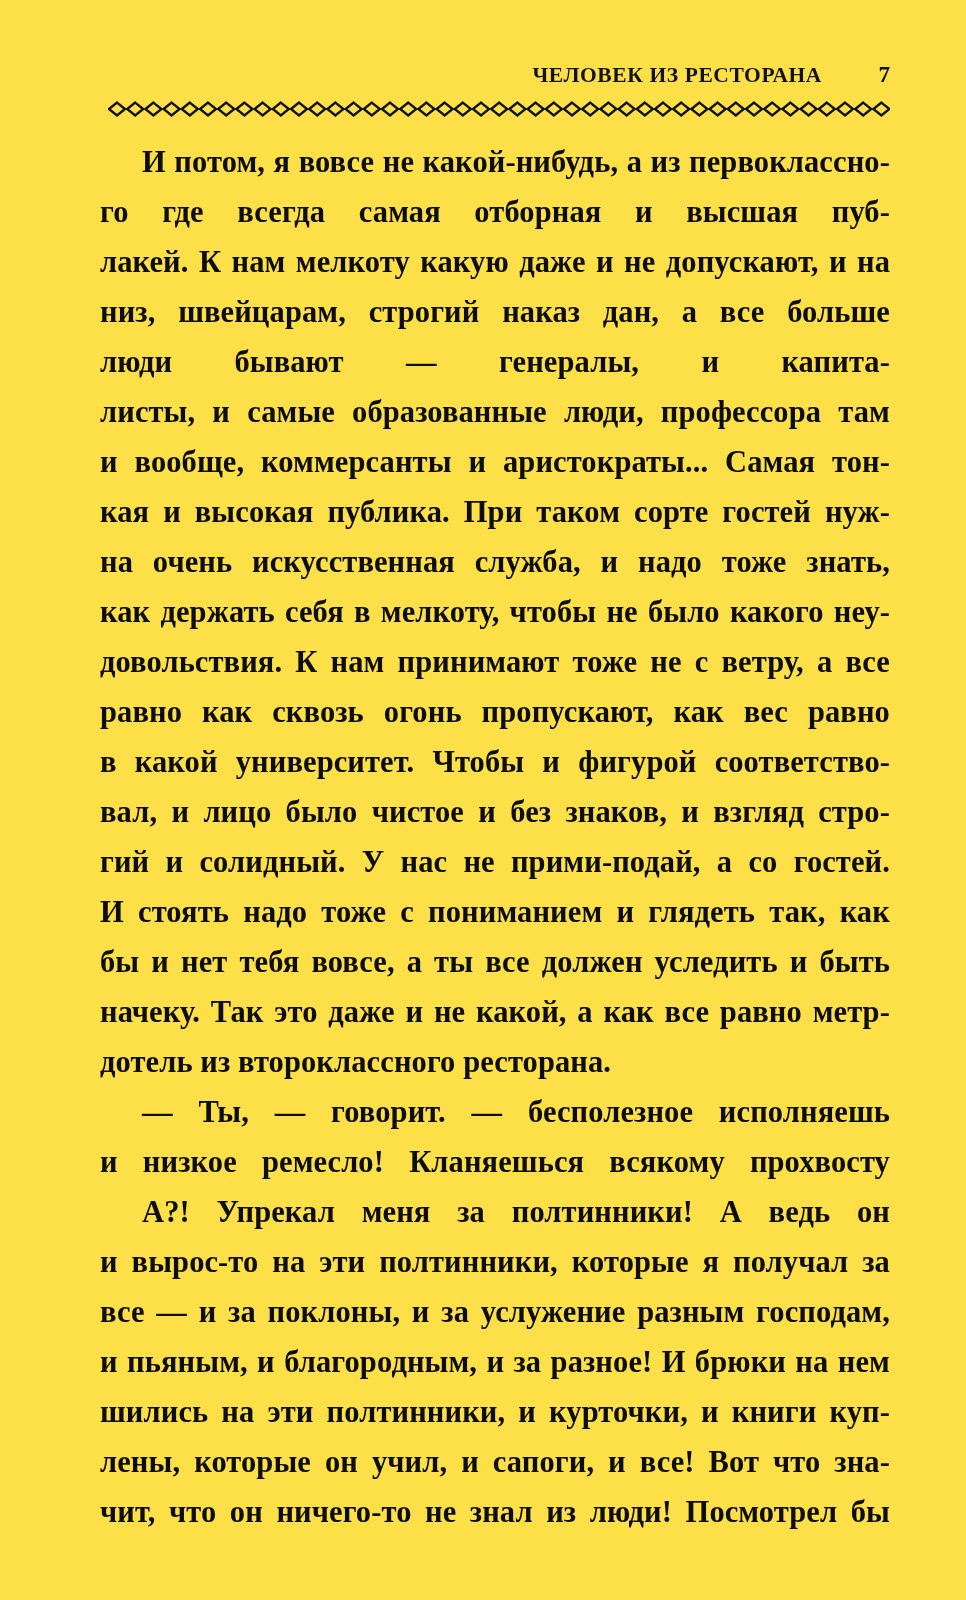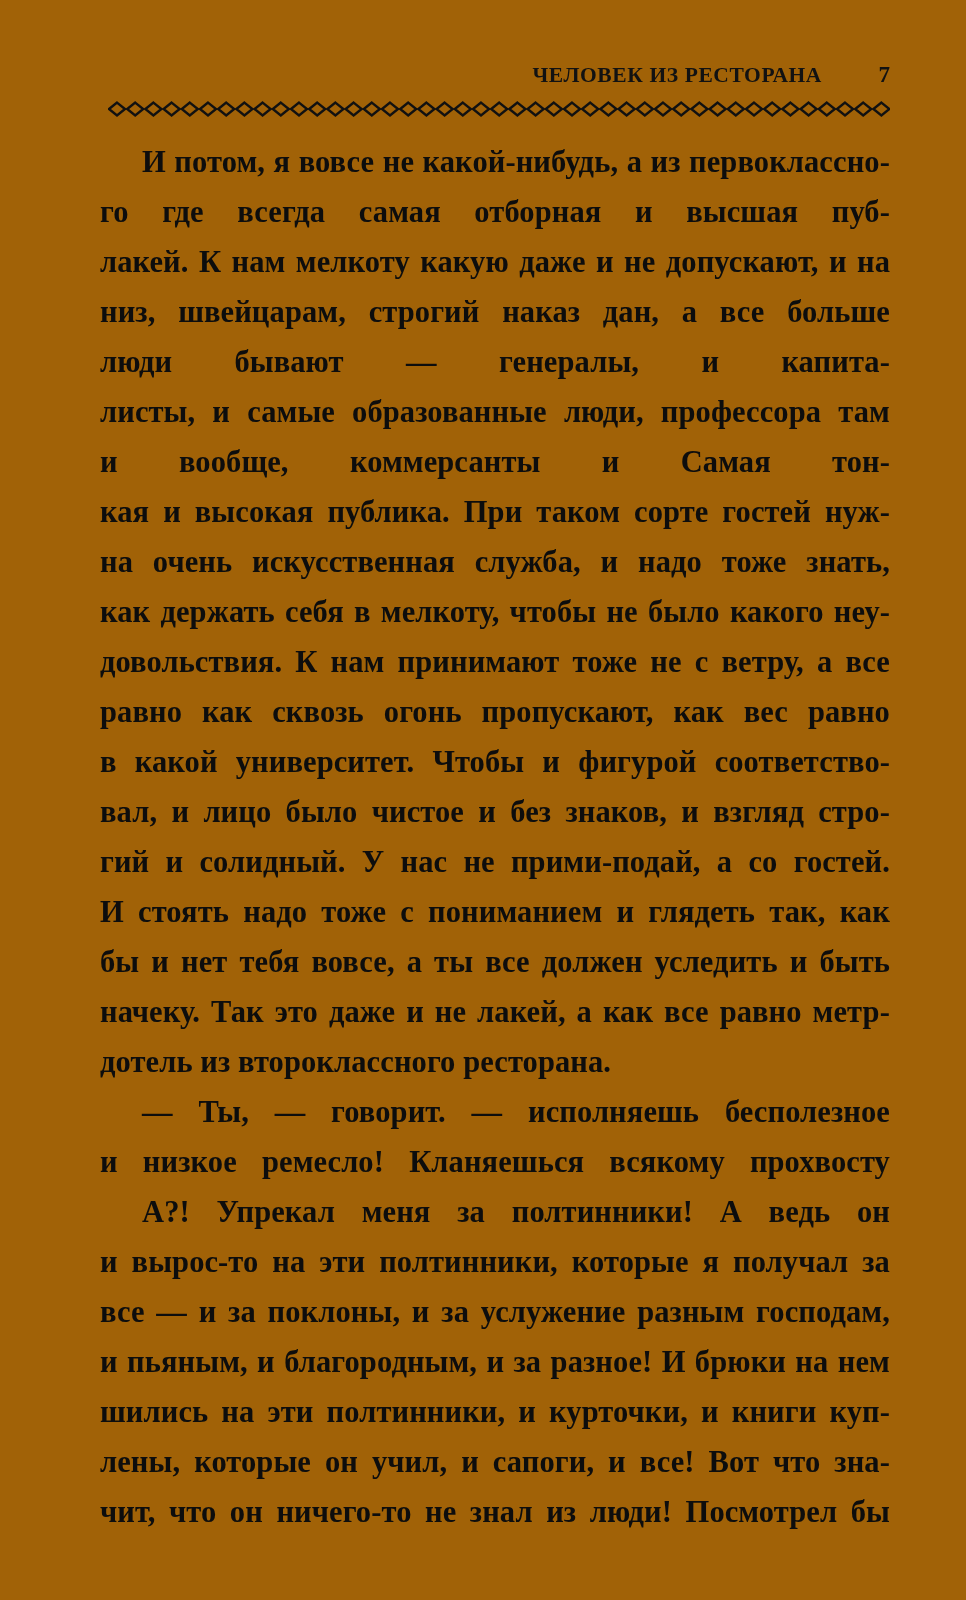--- a/index.html
+++ b/index.html
@@ -12,21 +12,21 @@
     height: 1600px;
     overflow: hidden;
     font-family: "Liberation Serif", "DejaVu Serif", serif;
     color: #0b0b0b;
   }
 
   .page {
     position: relative;
     width: 966px;
     height: 1600px;
-    background: #a16207;
+    background: #fde047;
     box-sizing: border-box;
   }
 
   
   .running-head {
     position: absolute;
     left: 108px;
     right: 76px;
     top: 62px;
     height: 34px;
@@ -220,20 +220,21 @@
           <span>образованные</span>
           <span>люди,</span>
           <span>профессора</span>
           <span>там</span>
         </span>
         <span class="ln j">
           <span>и</span>
           <span>вообще,</span>
           <span>коммерсанты</span>
           <span>и</span>
+          <span>аристократы...</span>
           <span>Самая</span>
           <span>тон-</span>
         </span>
         <span class="ln j">
           <span>кая</span>
           <span>и</span>
           <span>высокая</span>
           <span>публика.</span>
           <span>При</span>
           <span>таком</span>
@@ -345,38 +346,38 @@
           <span>и</span>
           <span>быть</span>
         </span>
         <span class="ln j">
           <span>начеку.</span>
           <span>Так</span>
           <span>это</span>
           <span>даже</span>
           <span>и</span>
           <span>не</span>
-          <span>лакей,</span>
+          <span>какой,</span>
           <span>а</span>
           <span>как</span>
           <span>все</span>
           <span>равно</span>
           <span>метр-</span>
         </span>
         <span class="ln">дотель из второклассного ресторана.</span>
       </p>
     <p class="para">
         <span class="ln j">
           <span><span class="indent"></span><span>—</span></span>
           <span>Ты,</span>
           <span>—</span>
           <span>говорит.</span>
           <span>—</span>
+          <span>бесполезное</span>
           <span>исполняешь</span>
-          <span>бесполезное</span>
         </span>
         <span class="ln j">
           <span>и</span>
           <span>низкое</span>
           <span>ремесло!</span>
           <span>Кланяешься</span>
           <span>всякому</span>
           <span>прохвосту</span>
         </span>
       </p>

